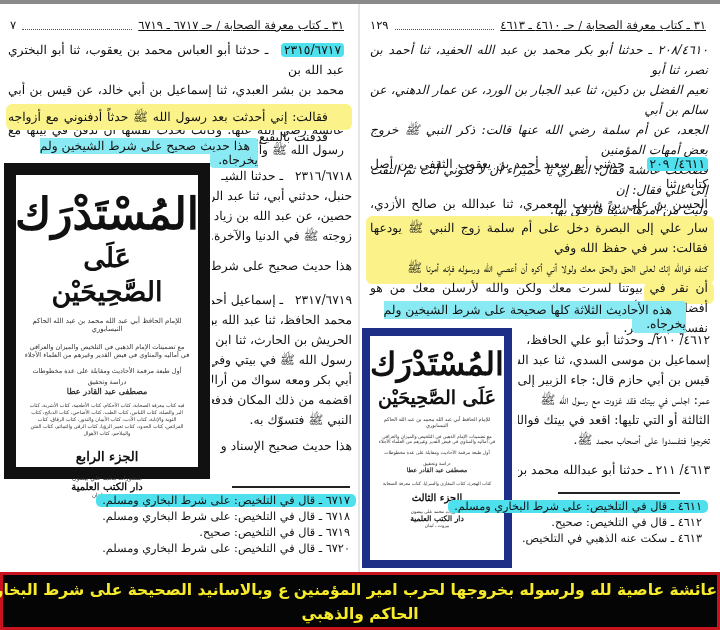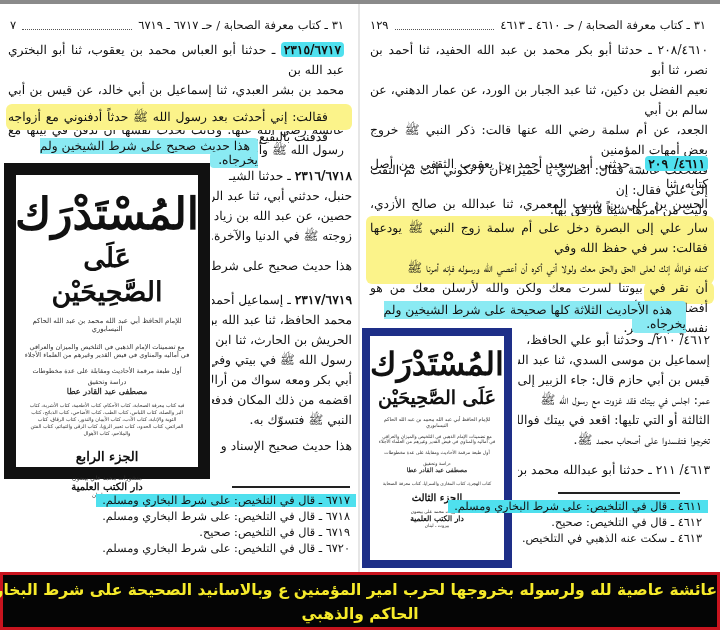--- a/index.html
+++ b/index.html
@@ -12,29 +12,29 @@
   .page { position: absolute; top: 4px; height: 568px; background: #fff; direction: rtl; overflow: hidden; }
   .page.left { left: 0; width: 358px; }
   .page.right { left: 360px; width: 360px; }
   .divider { position: absolute; left: 358px; top: 4px; width: 2px; height: 568px; background: #e6e6e6; }
 
   .page-header {
     position: absolute; top: 12px; left: 10px; right: 14px; height: 18px;
     display: flex; align-items: center; font-size: 11.5px; direction: rtl;
     border-bottom: 1px dotted transparent;
   }
-  .page-header .htitle { white-space: nowrap; }
+  .page-header .htitle { white-space: nowrap; text-decoration: underline; }
   .page-header .dots { flex: 1; border-bottom: 1px dotted #555; margin: 0 6px; height: 8px; }
   .page-header .pnum { white-space: nowrap; }
 
   .para { position: absolute; font-size: 12.3px; line-height: 20px; text-align: justify; direction: rtl; }
   .para p { margin: 0; }
   .hl-cyan { background: #4fe0ee; border-radius: 4px; padding: 0 3px; }
   .hl-cyan-soft { background: #8aeaf3; border-radius: 4px; padding: 1px 8px; }
-  .hnum { font-weight: bold; letter-spacing: 0.5px; }
+  .hnum { font-weight: normal; letter-spacing: 0.5px; margin-left: 8px; }
 
   .block-yellow { position: absolute; background: #fbf38a; border-radius: 6px; }
   .center-note { position: absolute; font-size: 12.3px; direction: rtl; text-align: right; }
 
   .book {
     position: absolute; background: #fff; box-sizing: border-box;
     display: flex; flex-direction: column; align-items: center; direction: rtl;
     font-family: "DejaVu Serif", serif; color: #111;
   }
   .book.black { border: 12px solid #111; }
@@ -42,21 +42,21 @@
   .book .bt1 { font-weight: bold; text-align: center; }
   .book .bt2 { font-weight: bold; text-align: center; }
   .book .line { text-align: center; color: #333; }
   .book .vol { font-weight: bold; text-align: center; }
   .book .pub { font-weight: bold; text-align: center; }
 
   .rule { position: absolute; height: 2px; background: #222; }
 
   .notes { position: absolute; font-size: 11.3px; line-height: 16px; direction: rtl; }
   .notes div { white-space: nowrap; }
-  .notes .hl { background: #4fe0ee; border-radius: 0; padding: 0 6px; margin-right: -6px; }
+  .notes .hl { background: #4fe0ee; border-radius: 5px; padding: 0 6px; margin-right: -6px; }
 
   .banner {
     position: absolute; left: 0; top: 572px; width: 720px; height: 58px; box-sizing: border-box;
     background: #050505; border: 3px solid #c8141e; direction: rtl;
     color: #f6ea2a; font-family: "DejaVu Sans", sans-serif; font-weight: bold; font-size: 15.5px;
     line-height: 24px; text-align: center; padding-top: 3px;
   }
   .banner .l1 { white-space: nowrap; }
 </style>
 </head>
@@ -131,21 +131,21 @@
 
 <div class="divider"></div>
 
 <div class="page right">
   <div class="page-header">
     <span class="htitle">٣١ ـ كتاب معرفة الصحابة / حـ ٤٦١٠ ـ ٤٦١٣</span>
     <span class="dots"></span>
     <span class="pnum">١٢٩</span>
   </div>
 
-  <div class="para" style="top:36px; right:12px; left:10px;">
+  <div class="para" style="top:36px; right:12px; left:10px;font-style:italic;">
     <p>٢٠٨/٤٦١٠ ـ حدثنا أبو بكر محمد بن عبد الله الحفيد، ثنا أحمد بن نصر، ثنا أبو</p>
     <p>نعيم الفضل بن دكين، ثنا عبد الجبار بن الورد، عن عمار الدهني، عن سالم بن أبي</p>
     <p>الجعد، عن أم سلمة رضي الله عنها قالت: ذكر النبي ﷺ خروج بعض أمهات المؤمنين</p>
     <p>فضحكت عائشة فقال: انظري يا حميراء أن لا تكوني أنت ثم التفت إلى علي فقال: إن</p>
     <p>وليت من أمرها شيئاً فارفق بها.</p>
   </div>
 
   <div class="para" style="top:150px; right:12px; left:10px;">
     <p><span class="hl-cyan hnum">٤٦١١/ ٢٠٩</span><span> ـ حدثني أبو سعيد أحمد بن يعقوب الثقفي من أصل كتابه، ثنا</span></p>
     <p>الحسن بن علي بن شبيب المعمري، ثنا عبدالله بن صالح الأزدي، حدثني محمد بن</p>

